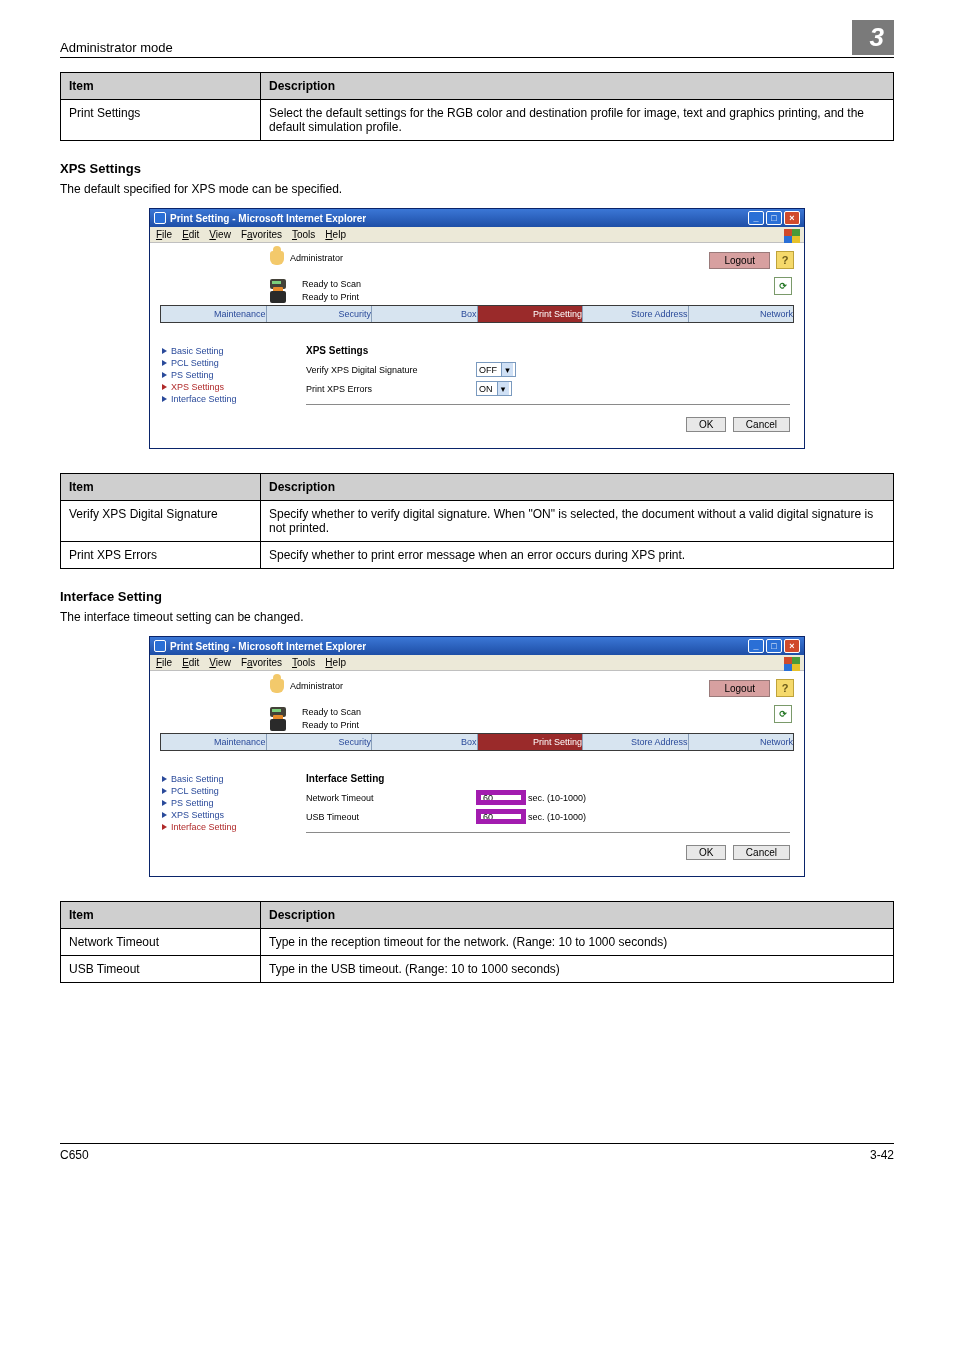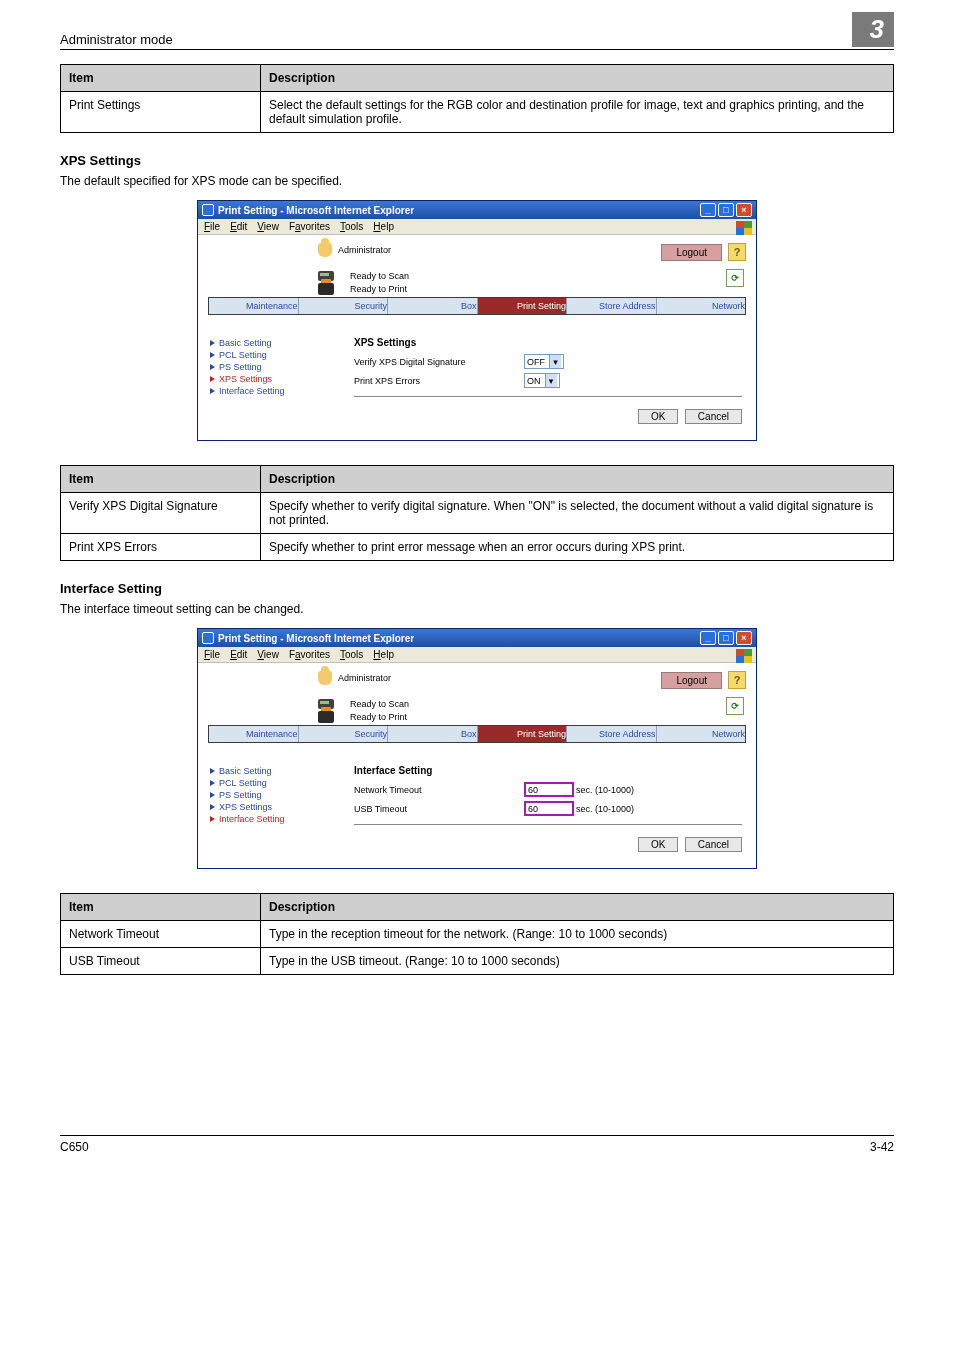--- a/index.html
+++ b/index.html
@@ -6,21 +6,21 @@
   body {
     font-family: Arial, Helvetica, sans-serif;
     font-size: 12px;
     color: #000;
     background: #fff;
     width: 954px;
     margin: 0 auto;
     padding: 0;
   }
   .page {
-    padding: 12px 60px 20px 60px;
+    padding: 20px 60px 20px 60px;
   }
   .top-row {
     display: flex;
     justify-content: space-between;
     align-items: flex-end;
     border-bottom: 1px solid #000;
     padding-bottom: 2px;
     margin-bottom: 14px;
   }
   .header-left {
@@ -63,21 +63,21 @@
     font-size: 12px;
     margin-bottom: 12px;
   }
   
   .ss-wrap {
     display: flex;
     justify-content: center;
     margin: 6px 0 24px 0;
   }
   .browserwin {
-    width: 560px;
+    width: 656px;
     border: 1px solid #0a246a;
     background: #fff;
     font-size: 9px;
     color: #000;
   }
   .bw-titlebar {
     display: flex;
     align-items: center;
     justify-content: space-between;
     background: linear-gradient(#3b77d6, #1e4ea6);
@@ -138,21 +138,21 @@
   .side-nav { width:140px; display:flex; flex-direction:column; gap:0px; padding-top:2px;}
   .nav-item { padding:1px 0 1px 2px; color:#2a4a9a; font-size:9px; display:flex; align-items:center; gap:4px;}
   .nav-item.red { color:#b02a2a;}
   .tri { width:0; height:0; border-top:3px solid transparent; border-bottom:3px solid transparent; border-left:5px solid currentColor; display:inline-block;}
   .form-panel { flex:1; padding:2px 4px 4px 6px; }
   .panel-title { font-weight:bold; font-size:10px; margin-bottom:4px;}
   .form-row { display:flex; align-items:center; padding:2px 0; font-size:9px;}
   .form-label { width:170px; color:#000; }
   .form-select { border:1px solid #7a9abf; background:#fff; padding:0 2px; font-size:9px; height:15px; display:inline-flex; align-items:center;}
   .chev { display:inline-flex; align-items:center; justify-content:center; background:#cfe0f5; border-left:1px solid #7a9abf; width:12px; height:13px; margin-left:4px;}
-  .form-input { border:2px solid #a21caf; background:#fff; padding:0 2px; font-size:9px; height:15px; width:50px;}
+  .form-input { border:5px solid #a21caf; background:#fff; padding:0 2px; font-size:9px; height:15px; width:50px;}
   .unit-hint { font-size:9px; color:#000; margin-left:2px;}
   .form-buttons { text-align:right; margin-top:14px;}
   .f-btn { border:1px solid #888; background:#e8e8e8; padding:1px 12px; font-size:10px; margin-left:4px;}
   .hr-thin { border:none; border-top:1px solid #8a8a8a; margin:6px 0 2px 0;}
   
   .footer-row {
     display:flex; justify-content:space-between; margin-top: 160px;
     border-top:1px solid #000; padding-top:4px; font-size:12px;
   }
 </style>

